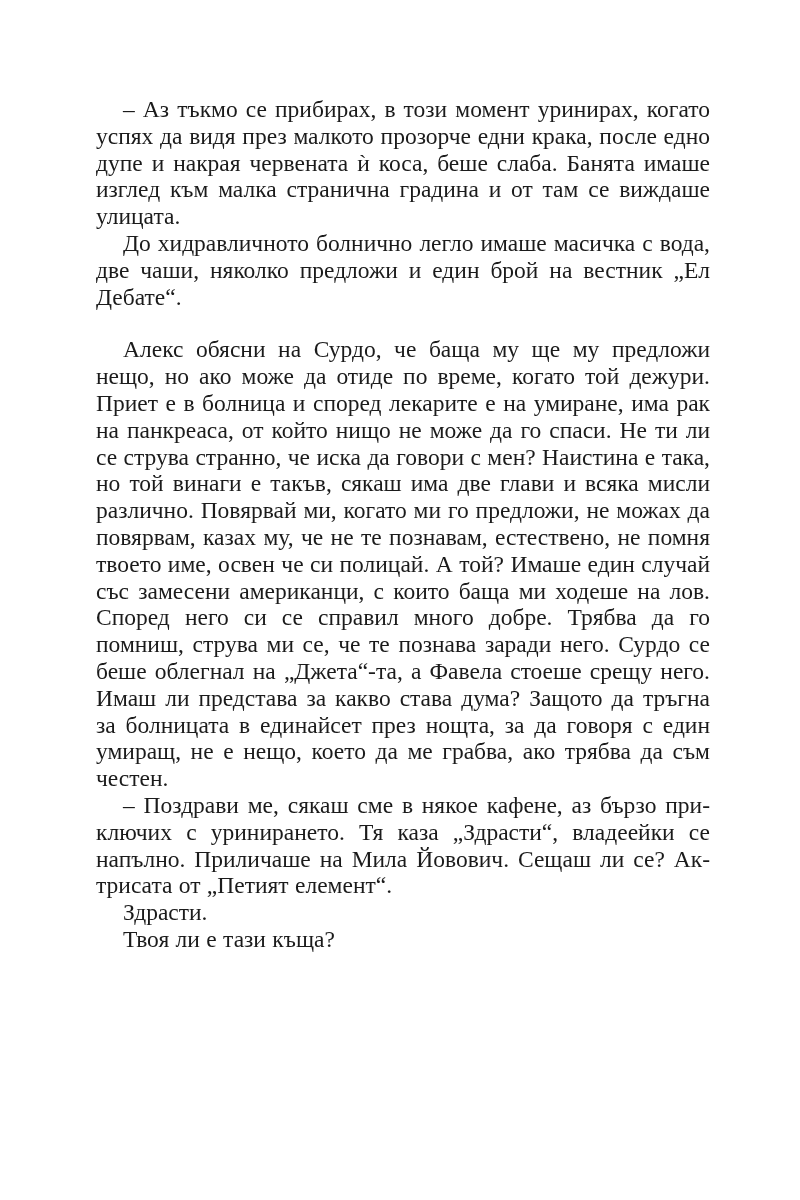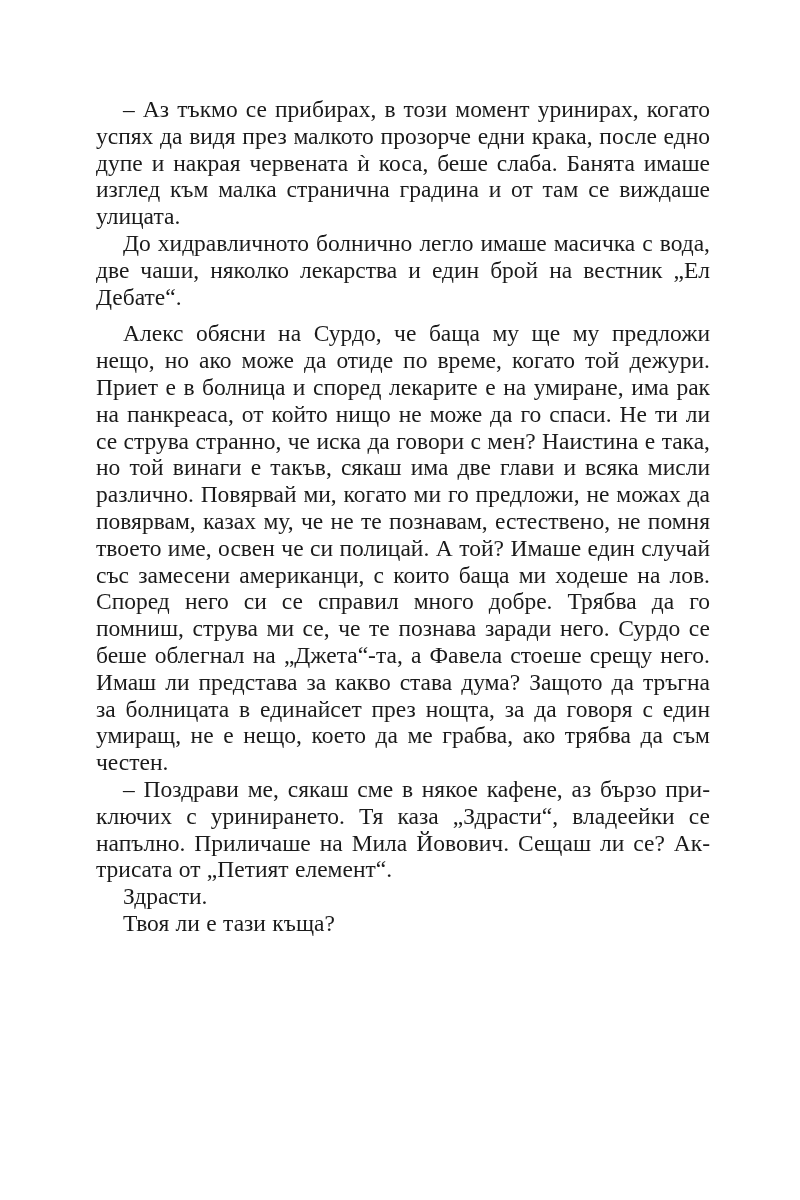--- a/index.html
+++ b/index.html
@@ -27,39 +27,39 @@
     hyphens: manual;
     -webkit-hyphens: manual;
   }
   .para {
     margin: 0;
     padding: 0;
     text-indent: 27px;
     word-spacing: 0.5px;
   }
   .para.section-gap {
-    margin-top: 10px;
+    margin-top: 26px;
   }
   .page-number {
     position: absolute;
     top: 1092px;
     left: 0;
     width: 100%;
     text-align: center;
     font-size: 23px;
     line-height: 26px;
     color: #be185d;
   }
 </style>
 </head>
 <body>
 
 <div class="book-page">
   <div class="text-block">
     <p class="para">– Аз тъкмо се прибирах, в този момент уринирах, кога­то успях да видя през малкото прозорче едни крака, после едно дупе и накрая червената ѝ коса, беше слаба. Банята имаше изглед към малка странична градина и от там се виждаше улицата.</p>
-    <p class="para">До хидравличното болнично легло имаше масичка с во­да, две чаши, няколко лекарства и един брой на вестник „Ел Дебате“.</p>
+    <p class="para">До хидравличното болнично легло имаше масичка с во­да, две чаши, няколко предложи и един брой на вестник „Ел Дебате“.</p>
     <p class="para section-gap">Алекс обясни на Сурдо, че баща му ще му предложи нещо, но ако може да отиде по време, когато той дежури. Приет е в болница и според лекарите е на умиране, има рак на панкреаса, от който нищо не може да го спаси. Не ти ли се струва странно, че иска да говори с мен? Наистина е така, но той винаги е такъв, сякаш има две глави и всяка мисли различно. Повярвай ми, когато ми го предложи, не можах да повярвам, казах му, че не те познавам, естестве­но, не помня твоето име, освен че си полицай. А той? Има­ше един случай със замесени американци, с които баща ми ходеше на лов. Според него си се справил много добре. Трябва да го помниш, струва ми се, че те познава заради него. Сурдо се беше облегнал на „Джета“-та, а Фавела сто­еше срещу него. Имаш ли представа за какво става дума? Защото да тръгна за болницата в единайсет през нощта, за да говоря с един умиращ, не е нещо, което да ме грабва, ако трябва да съм честен.</p>
     <p class="para">– Поздрави ме, сякаш сме в някое кафене, аз бързо при­ключих с уринирането. Тя каза „Здрасти“, владеейки се напълно. Приличаше на Мила Йовович. Сещаш ли се? Ак­трисата от „Петият елемент“.</p>
     <p class="para">Здрасти.</p>
     <p class="para">Твоя ли е тази къща?</p>
   </div>
   <div class="page-number">12</div>
 </div>
 
 </body></html>

